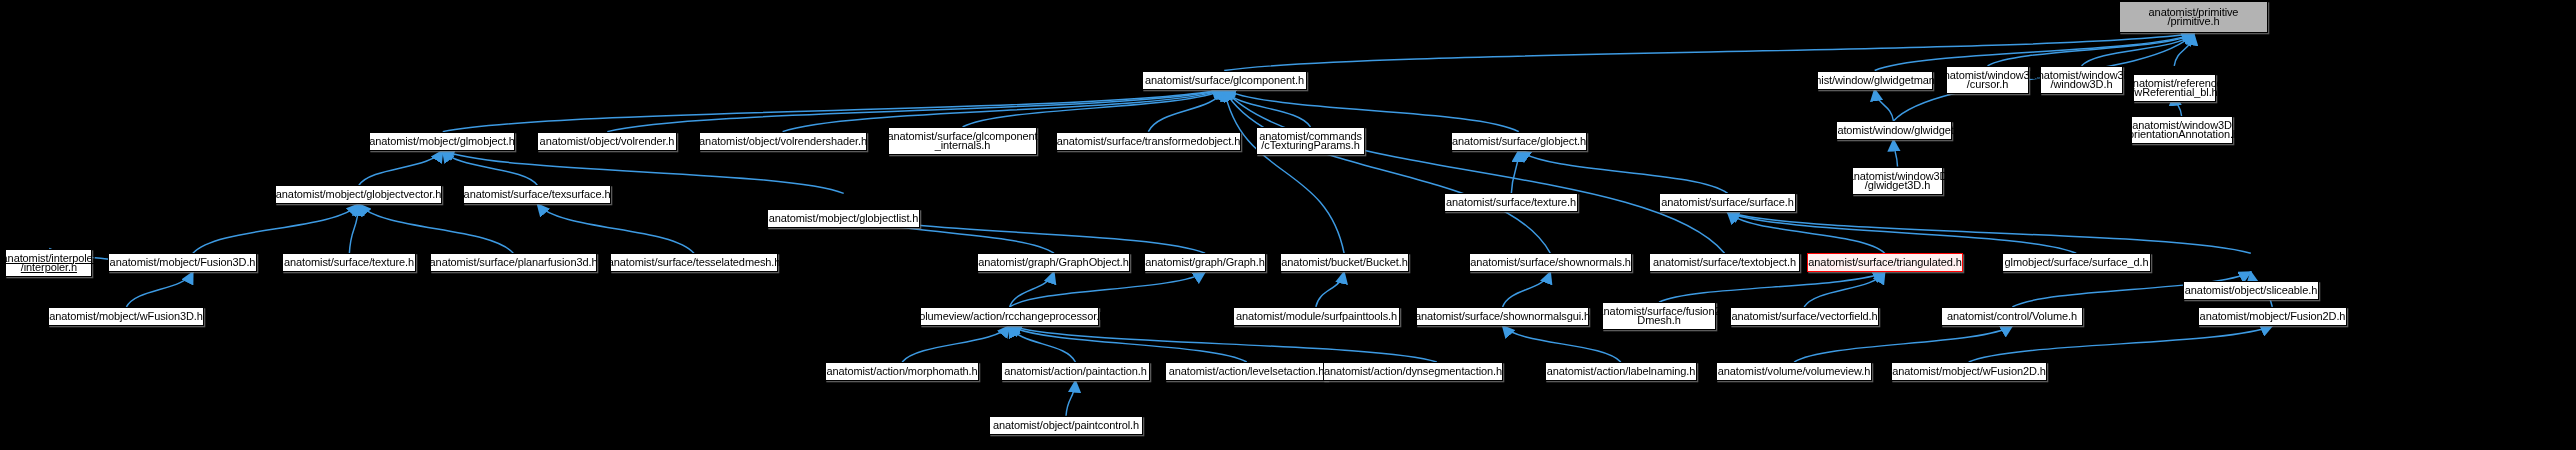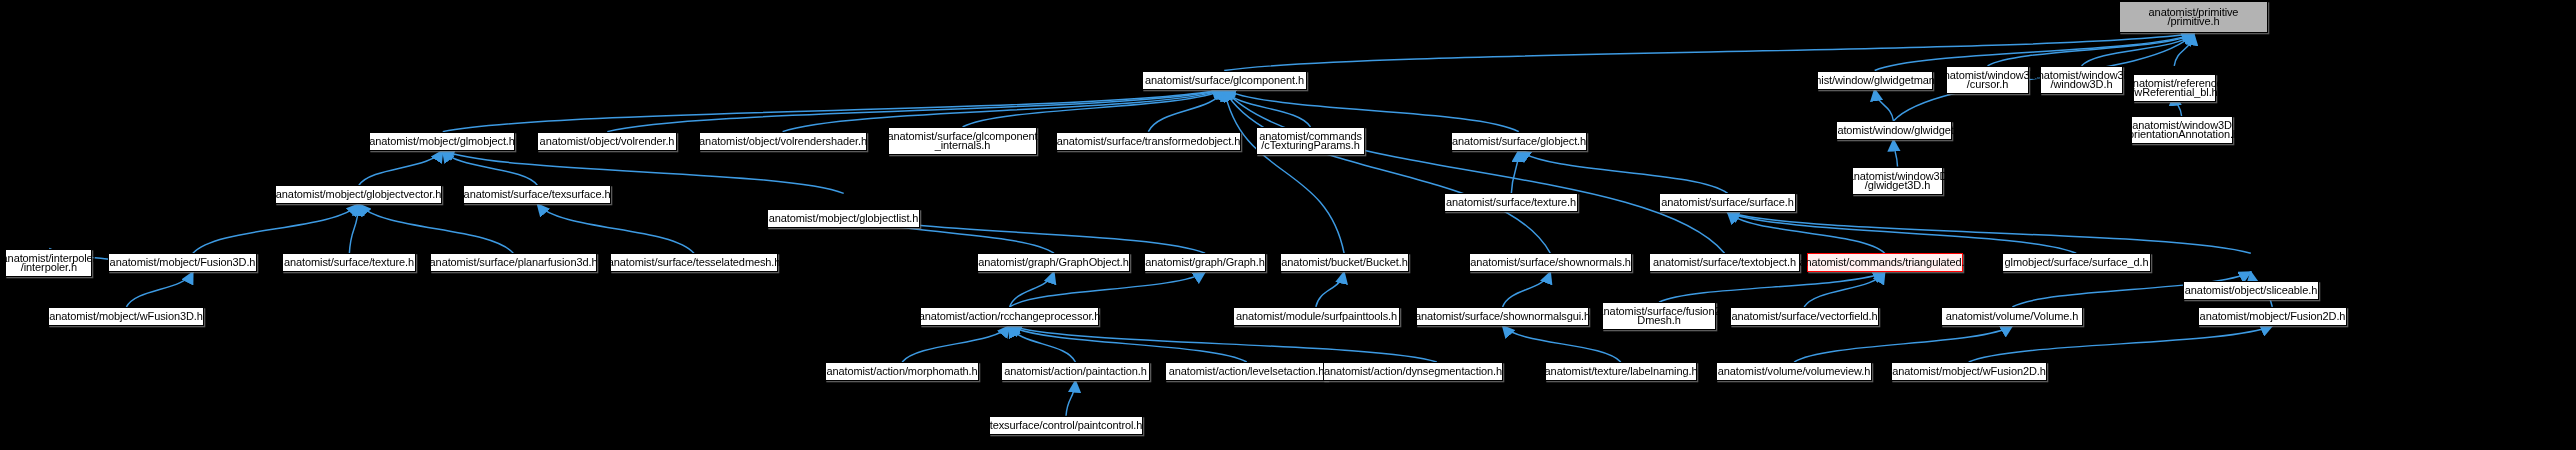--- a/index.html
+++ b/index.html
@@ -98,46 +98,46 @@
 _internals.h</div>
       <div class="node" style="left: 1056px; top: 132px; width: 185px; height: 19px;">anatomist/surface/transformedobject.h</div>
       <div class="node" style="left: 1256px; top: 127px; width: 109px; height: 28px;">anatomist/commands
 /cTexturingParams.h</div>
       <div class="node" style="left: 1451px; top: 132px; width: 136px; height: 19px;">anatomist/surface/globject.h</div>
       <div class="node" style="left: 275px; top: 185px; width: 167px; height: 19px;">anatomist/mobject/globjectvector.h</div>
       <div class="node" style="left: 463px; top: 185px; width: 148px; height: 19px;">anatomist/surface/texsurface.h</div>
       <div class="node" style="left: 767px; top: 193px; width: 153px; height: 19px; margin-top: 16px;">anatomist/mobject/globjectlist.h</div>
       <div class="node" style="left: 1444px; top: 193px; width: 134px; height: 19px;">anatomist/surface/texture.h</div>
       <div class="node" style="left: 1659px; top: 193px; width: 137px; height: 19px;">anatomist/surface/surface.h</div>
-      <div class="node" style="left: 5.4px; top: 249px; width: 87px; height: 28px;">anatomist/interpoler
+      <div class="node" style="left: 5.4px; top: 249px; width: 87px; height: 28px; text-decoration: underline;">anatomist/interpoler
 /interpoler.h</div>
       <div class="node" style="left: 108px; top: 253px; width: 149px; height: 19px;">anatomist/mobject/Fusion3D.h</div>
       <div class="node" style="left: 282px; top: 253px; width: 134px; height: 19px;">anatomist/surface/texture.h</div>
       <div class="node" style="left: 430px; top: 253px; width: 167px; height: 19px;">anatomist/surface/planarfusion3d.h</div>
       <div class="node" style="left: 610px; top: 253px; width: 168px; height: 19px;">anatomist/surface/tesselatedmesh.h</div>
       <div class="node" style="left: 977px; top: 253px; width: 153px; height: 19px;">anatomist/graph/GraphObject.h</div>
       <div class="node" style="left: 1144px; top: 253px; width: 122px; height: 19px;">anatomist/graph/Graph.h</div>
       <div class="node" style="left: 1280px; top: 253px; width: 129px; height: 19px;">anatomist/bucket/Bucket.h</div>
       <div class="node" style="left: 1469px; top: 253px; width: 163px; height: 19px;">anatomist/surface/shownormals.h</div>
       <div class="node" style="left: 1649px; top: 253px; width: 151px; height: 19px;">anatomist/surface/textobject.h</div>
-      <div class="node hl" style="left: 1807px; top: 253px; width: 156px; height: 19px;">anatomist/commands/triangulated.h</div>
+      <div class="node hl" style="left: 1807px; top: 253px; width: 156px; height: 19px;">anatomist/surface/triangulated.h</div>
       <div class="node" style="left: 2002px; top: 253px; width: 149px; height: 19px;">glmobject/surface/surface_d.h</div>
       <div class="node" style="left: 2183px; top: 253px; width: 136px; height: 19px; margin-top: 28px;">anatomist/object/sliceable.h</div>
       <div class="node" style="left: 48px; top: 307px; width: 156px; height: 19px;">anatomist/mobject/wFusion3D.h</div>
-      <div class="node" style="left: 920px; top: 307px; width: 179px; height: 19px;">anatomist/action/rcchangeprocessor.h</div>
+      <div class="node" style="left: 920px; top: 307px; width: 179px; height: 19px;">volumeview/action/rcchangeprocessor.h</div>
       <div class="node" style="left: 1233px; top: 307px; width: 167px; height: 19px;">anatomist/module/surfpainttools.h</div>
       <div class="node" style="left: 1416px; top: 307px; width: 173px; height: 19px;">anatomist/surface/shownormalsgui.h</div>
       <div class="node" style="left: 1602px; top: 302px; width: 114px; height: 28px;">anatomist/surface/fusion2
 Dmesh.h</div>
       <div class="node" style="left: 1730px; top: 307px; width: 149px; height: 19px;">anatomist/surface/vectorfield.h</div>
-      <div class="node" style="left: 1941px; top: 307px; width: 142px; height: 19px;">anatomist/volume/Volume.h</div>
+      <div class="node" style="left: 1941px; top: 307px; width: 142px; height: 19px;">anatomist/control/Volume.h</div>
       <div class="node" style="left: 2198px; top: 307px; width: 149px; height: 19px;">anatomist/mobject/Fusion2D.h</div>
       <div class="node" style="left: 825px; top: 362px; width: 154px; height: 19px;">anatomist/action/morphomath.h</div>
       <div class="node" style="left: 1001px; top: 362px; width: 149px; height: 19px; text-align: center;">anatomist/action/paintaction.h</div>
       <div class="node" style="left: 1165px; top: 362px; width: 163px; height: 19px;">anatomist/action/levelsetaction.h</div>
       <div class="node" style="left: 1323px; top: 362px; width: 180px; height: 19px;">anatomist/action/dynsegmentaction.h</div>
-      <div class="node" style="left: 1545px; top: 362px; width: 152px; height: 19px;">anatomist/texture/labelnaming.h</div>
+      <div class="node" style="left: 1545px; top: 362px; width: 152px; height: 19px;">anatomist/action/labelnaming.h</div>
       <div class="node" style="left: 1716px; top: 362px; width: 156px; height: 19px;">anatomist/volume/volumeview.h</div>
       <div class="node" style="left: 1891px; top: 362px; width: 156px; height: 19px; text-align: right;">anatomist/mobject/wFusion2D.h</div>
-      <div class="node" style="left: 989px; top: 416px; width: 154px; height: 19px;">texsurface/control/paintcontrol.h</div>
+      <div class="node" style="left: 989px; top: 416px; width: 154px; height: 19px;">anatomist/object/paintcontrol.h</div>
     </div>
 </div>
 
 
 </body></html>

